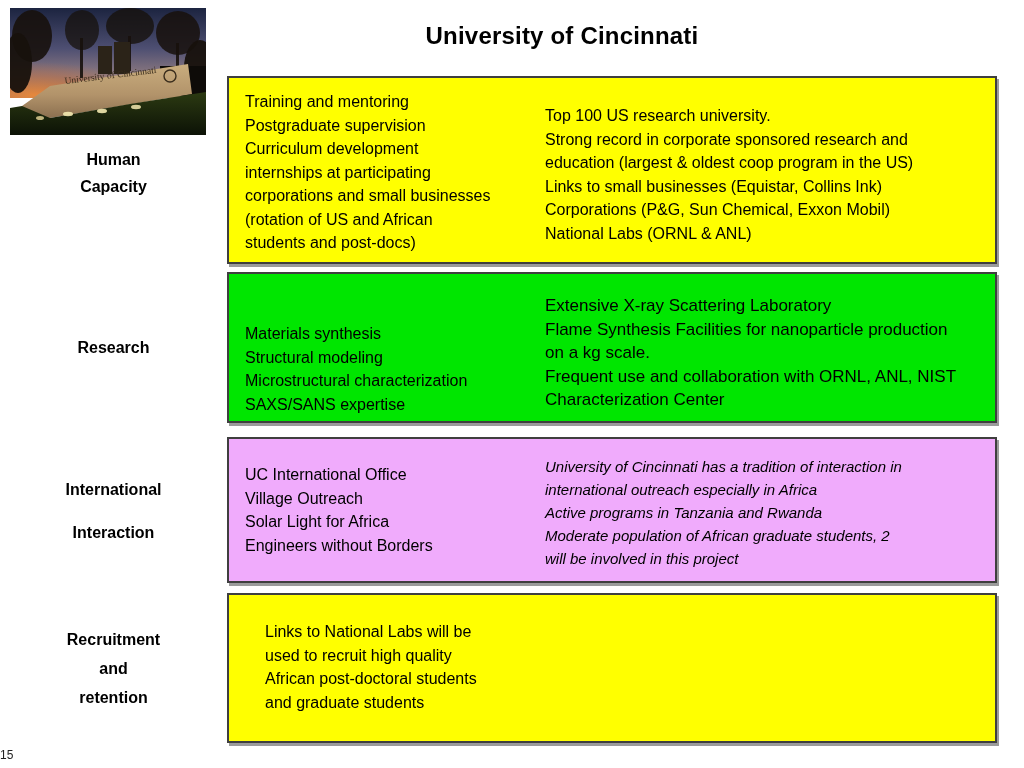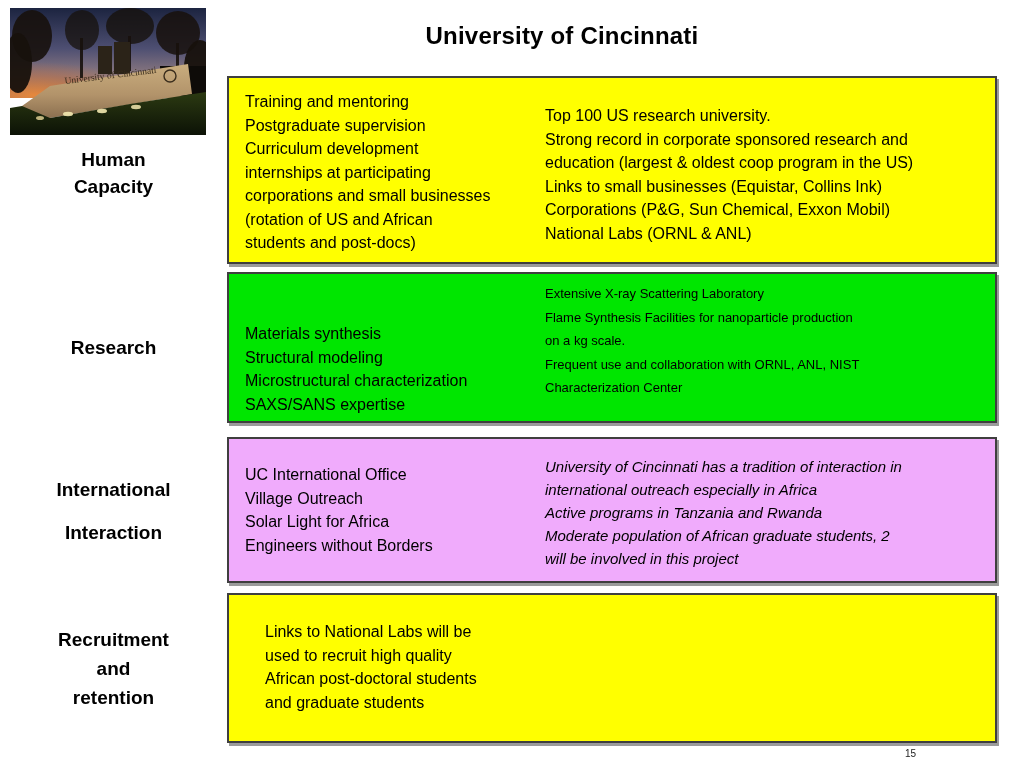--- a/index.html
+++ b/index.html
@@ -19,21 +19,21 @@
   
   .photo {
     position:absolute; left:10px; top:8px; width:196px; height:127px;
     overflow:hidden;
   }
   .photo svg { display:block; }
 
   
   .row-label {
     position:absolute; left:0; width:227px; text-align:center;
-    font-weight:bold; font-size:19px; line-height:27px;
+    font-weight:bold; font-size:16px; line-height:27px;
     white-space:pre-line;
   }
   .label-1 { top:146px; }
   .label-2 { top:334px; }
   .label-3 { top:468px; line-height:43px; }
   .label-4 { top:625px; line-height:29px; }
 
   
   .box {
     position:absolute; left:227px; width:770px;
@@ -49,30 +49,30 @@
   .col {
     white-space:pre-line; font-size:16px; line-height:23.5px;
     box-sizing:border-box;
   }
   .col-left  { width:300px; padding-left:16px; }
   .col-right { flex:1; padding-left:16px; padding-right:6px; }
 
   .box-1 .col-left  { padding-top:12px; }
   .box-1 .col-right { padding-top:26px; }
   .box-2 .col-left  { padding-top:48px; }
-  .box-2 .col-right { padding-top:8px; font-size:13px; }
+  .box-2 .col-right { padding-top:20px; font-size:17px; }
   .box-3 .col-left  { padding-top:24px; }
   .box-3 .col-right { padding-top:16px; font-size:15px; line-height:23px;font-style:italic; }
   .box-4 .col-left  { padding-top:25px;margin-left:20px; }
   .box-4 .col-right { padding-top:23px; padding-left:22px; }
 
   
   .page-number {
     position:absolute; left:0; top:748px; width:916px;
-    text-align:right; font-size:10px; color:#222;
+    text-align:left; font-size:12px; color:#222;
   }
 </style>
 </head>
 <body>
 
 <div class="slide">
 
   <div class="photo">
     <svg width="196" height="127" viewBox="0 0 196 127" xmlns="http://www.w3.org/2000/svg">
       <defs>

